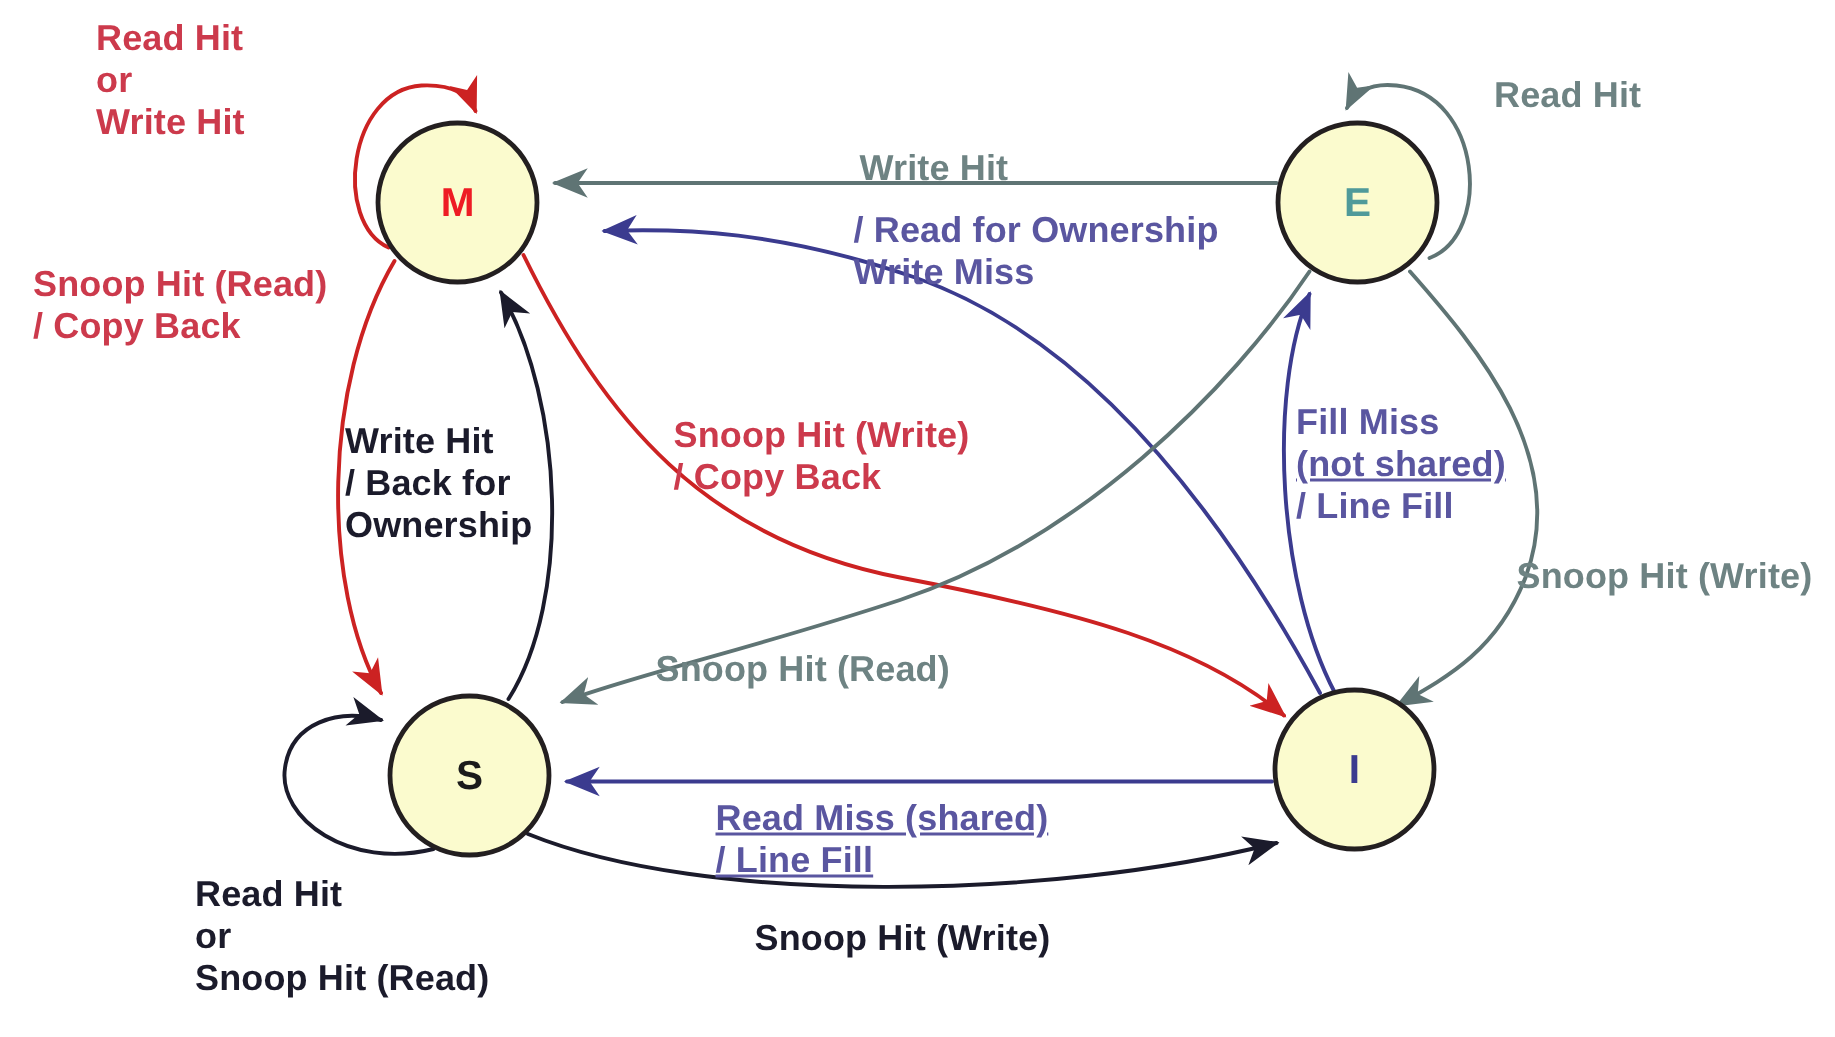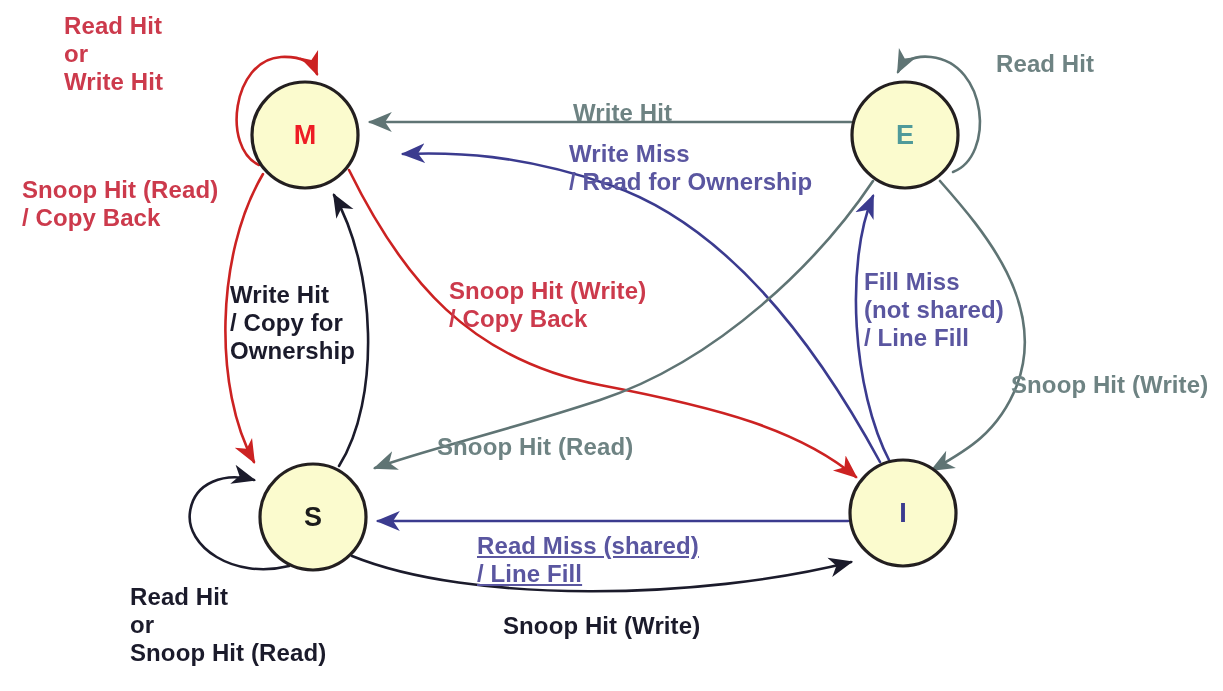--- a/index.html
+++ b/index.html
@@ -112,24 +112,24 @@
     </g>
     <g>
       <circle class="node-circle" cx="903" cy="513" r="53" fill="#fbfbce" stroke="#231f20"></circle>
       <text class="node-label" x="903" y="515" fill="#3b3b8f">I</text>
     </g>
   </svg>
 
   <div class="lbl" style="left:64px;  top:12px;  color:#cc3a4c;"><span style="display: block;">Read Hit</span><span style="display: block;">or</span><span style="display: block;">Write Hit</span></div>
   <div class="lbl" style="left:22px;  top:176px; color:#cc3a4c;"><span style="display: block;">Snoop Hit (Read)</span><span style="display: block;">/ Copy Back</span></div>
   <div class="lbl" style="left:449px; top:277px; color:#cc3a4c;"><span style="display: block;">Snoop Hit (Write)</span><span style="display: block;">/ Copy Back</span></div>
-  <div class="lbl" style="left:230px; top:281px; color:#1b1b2b;"><span style="display: block;">Write Hit</span><span style="display: block;">/ Copy for</span><span style="display: block;">Ownership</span></div>
+  <div class="lbl" style="left:230px; top:281px; color:#1b1b2b;"><span style="display: block;">Write Hit</span><span style="display: block;">/ Back for</span><span style="display: block;">Ownership</span></div>
   <div class="lbl" style="left:573px; top:99px;  color:#6e8383;"><span style="display: block;">Write Hit</span></div>
-  <div class="lbl" style="left:569px; top:140px; color:#5a56a0;"><span style="display: block;">Write Miss</span><span style="display: block;">/ Read for Ownership</span></div>
+  <div class="lbl" style="left:569px; top:140px; color:#5a56a0;"><span style="display: block;">/ Read for Ownership</span><span style="display: block;">Write Miss</span></div>
   <div class="lbl" style="left:996px; top:50px;  color:#6e8383;"><span style="display: block;">Read Hit</span></div>
-  <div class="lbl" style="left:864px; top:268px; color:#5a56a0;"><span style="display: block;">Fill Miss</span><span style="display: block;">(not shared)</span><span style="display: block;">/ Line Fill</span></div>
+  <div class="lbl" style="left:864px; top:268px; color:#5a56a0;"><span style="display: block;">Fill Miss</span><span style="display: block; text-decoration: underline;">(not shared)</span><span style="display: block;">/ Line Fill</span></div>
   <div class="lbl" style="left:1011px;top:371px; color:#6e8383;"><span style="display: block;">Snoop Hit (Write)</span></div>
   <div class="lbl" style="left:437px; top:433px; color:#6e8383;"><span style="display: block;">Snoop Hit (Read)</span></div>
   <div class="lbl" style="left:477px; top:532px; color:#5a56a0;text-decoration:underline;"><span style="display: block;">Read Miss (shared)</span><span style="display: block;">/ Line Fill</span></div>
   <div class="lbl" style="left:503px; top:612px; color:#1b1b2b;"><span style="display: block;">Snoop Hit (Write)</span></div>
   <div class="lbl" style="left:130px; top:583px; color:#1b1b2b;"><span style="display: block;">Read Hit</span><span style="display: block;">or</span><span style="display: block;">Snoop Hit (Read)</span></div>
 
 </div>
 
 </body></html>

